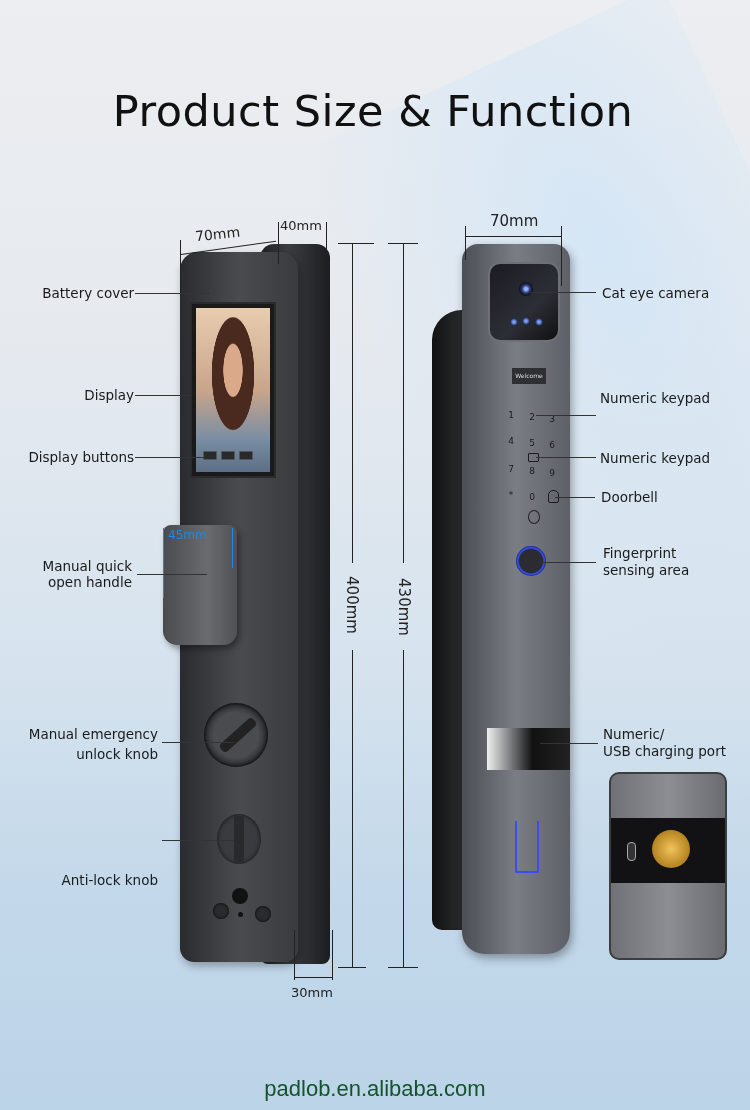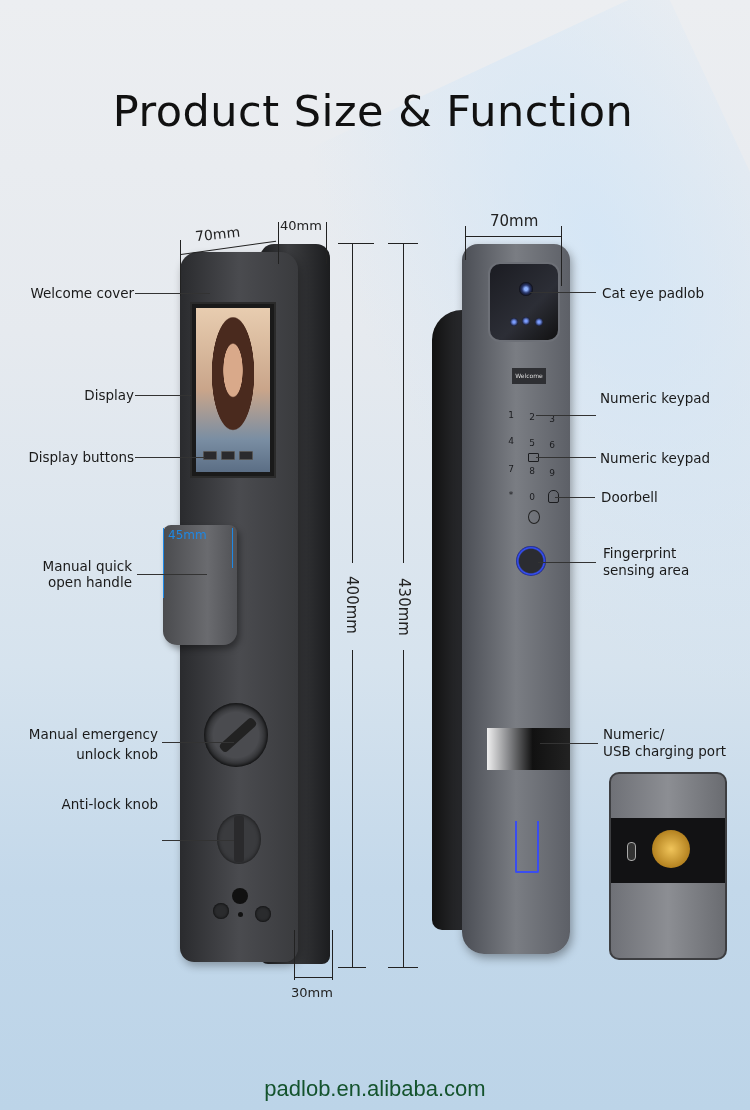--- a/index.html
+++ b/index.html
@@ -103,33 +103,33 @@
 <div class="vline" style="left:403px;top:243px;height:320px"></div>
 <div class="dimv" style="left:374px;top:598px;width:60px;text-align:center">430mm</div>
 <div class="vline" style="left:403px;top:650px;height:318px"></div>
 <div class="hline" style="left:388px;top:967px;width:30px"></div>
 
 <div class="vline" style="left:294px;top:930px;height:50px"></div>
 <div class="vline" style="left:332px;top:930px;height:50px"></div>
 <div class="hline" style="left:294px;top:977px;width:38px"></div>
 <div class="dim" style="left:291px;top:985px;font-size:13px">30mm</div>
 
-<div class="lbl r" style="right:616px;top:285px">Welcome cover</div>
+<div class="lbl r" style="right:616px;top:285px">Battery cover</div>
 <div class="line" style="left:135px;top:293px;width:75px"></div>
 <div class="lbl r" style="right:616px;top:387px">Display</div>
 <div class="line" style="left:135px;top:395px;width:56px"></div>
 <div class="lbl r" style="right:616px;top:449px">Display buttons</div>
 <div class="line" style="left:135px;top:457px;width:70px"></div>
 <div class="lbl r" style="right:618px;top:558px">Manual quick</div>
 <div class="lbl r" style="right:618px;top:574px">open handle</div>
 <div class="line" style="left:137px;top:574px;width:70px"></div>
 <div class="lbl r" style="right:592px;top:726px">Manual emergency</div>
 <div class="lbl r" style="right:592px;top:746px">unlock knob</div>
 <div class="line" style="left:162px;top:742px;width:72px"></div>
-<div class="lbl r" style="right:592px;top:796px">Anti-lock knob</div>
+<div class="lbl r" style="right:592px;top:872px">Anti-lock knob</div>
 <div class="line" style="left:162px;top:840px;width:72px"></div>
 
 <div>
   <div class="r-back"></div>
   <div class="r-front"></div>
   <div class="cam"></div>
   <div class="lens"></div>
   <div class="ir" style="left:510px;top:318px"></div>
   <div class="ir" style="left:522px;top:317px"></div>
   <div class="ir" style="left:535px;top:318px"></div>
@@ -153,21 +153,21 @@
   <div class="keyhole"></div>
   <div class="logo-b"></div>
 </div>
 
 <div class="vline" style="left:465px;top:226px;height:34px"></div>
 <div class="vline" style="left:561px;top:226px;height:60px"></div>
 <div class="hline" style="left:465px;top:236px;width:96px"></div>
 <div class="dim" style="left:490px;top:212px;font-size:15px">70mm</div>
 
 <div class="line" style="left:530px;top:292px;width:66px"></div>
-<div class="lbl" style="left:602px;top:285px">Cat eye padlob</div>
+<div class="lbl" style="left:602px;top:285px">Cat eye camera</div>
 <div class="line" style="left:536px;top:415px;width:60px"></div>
 <div class="lbl" style="left:600px;top:390px">Numeric keypad</div>
 <div class="line" style="left:536px;top:457px;width:60px"></div>
 <div class="lbl" style="left:600px;top:450px">Numeric keypad</div>
 <div class="line" style="left:555px;top:497px;width:40px"></div>
 <div class="lbl" style="left:601px;top:489px">Doorbell</div>
 <div class="line" style="left:538px;top:562px;width:58px"></div>
 <div class="lbl" style="left:603px;top:545px">Fingerprint</div>
 <div class="lbl" style="left:603px;top:562px">sensing area</div>
 <div class="line" style="left:540px;top:743px;width:58px"></div>

